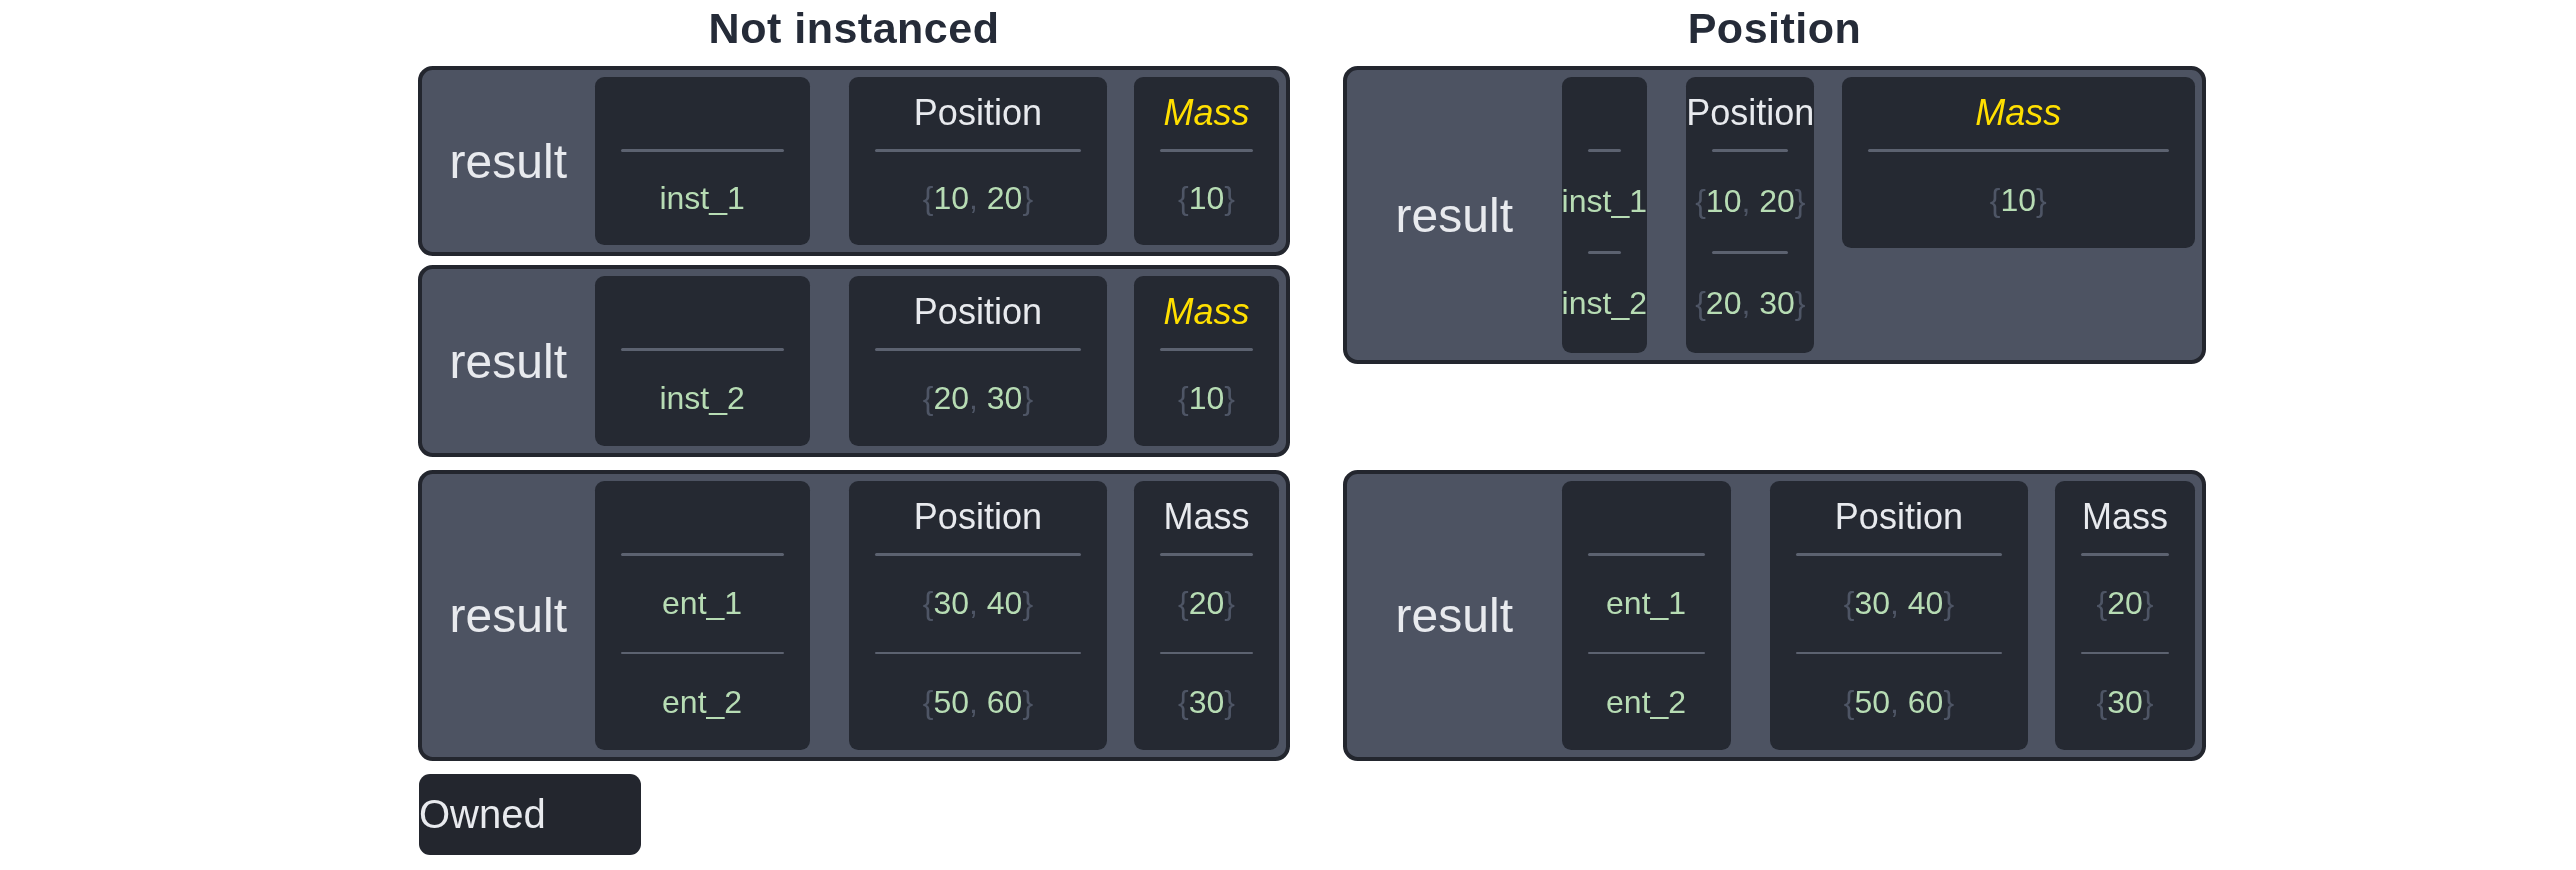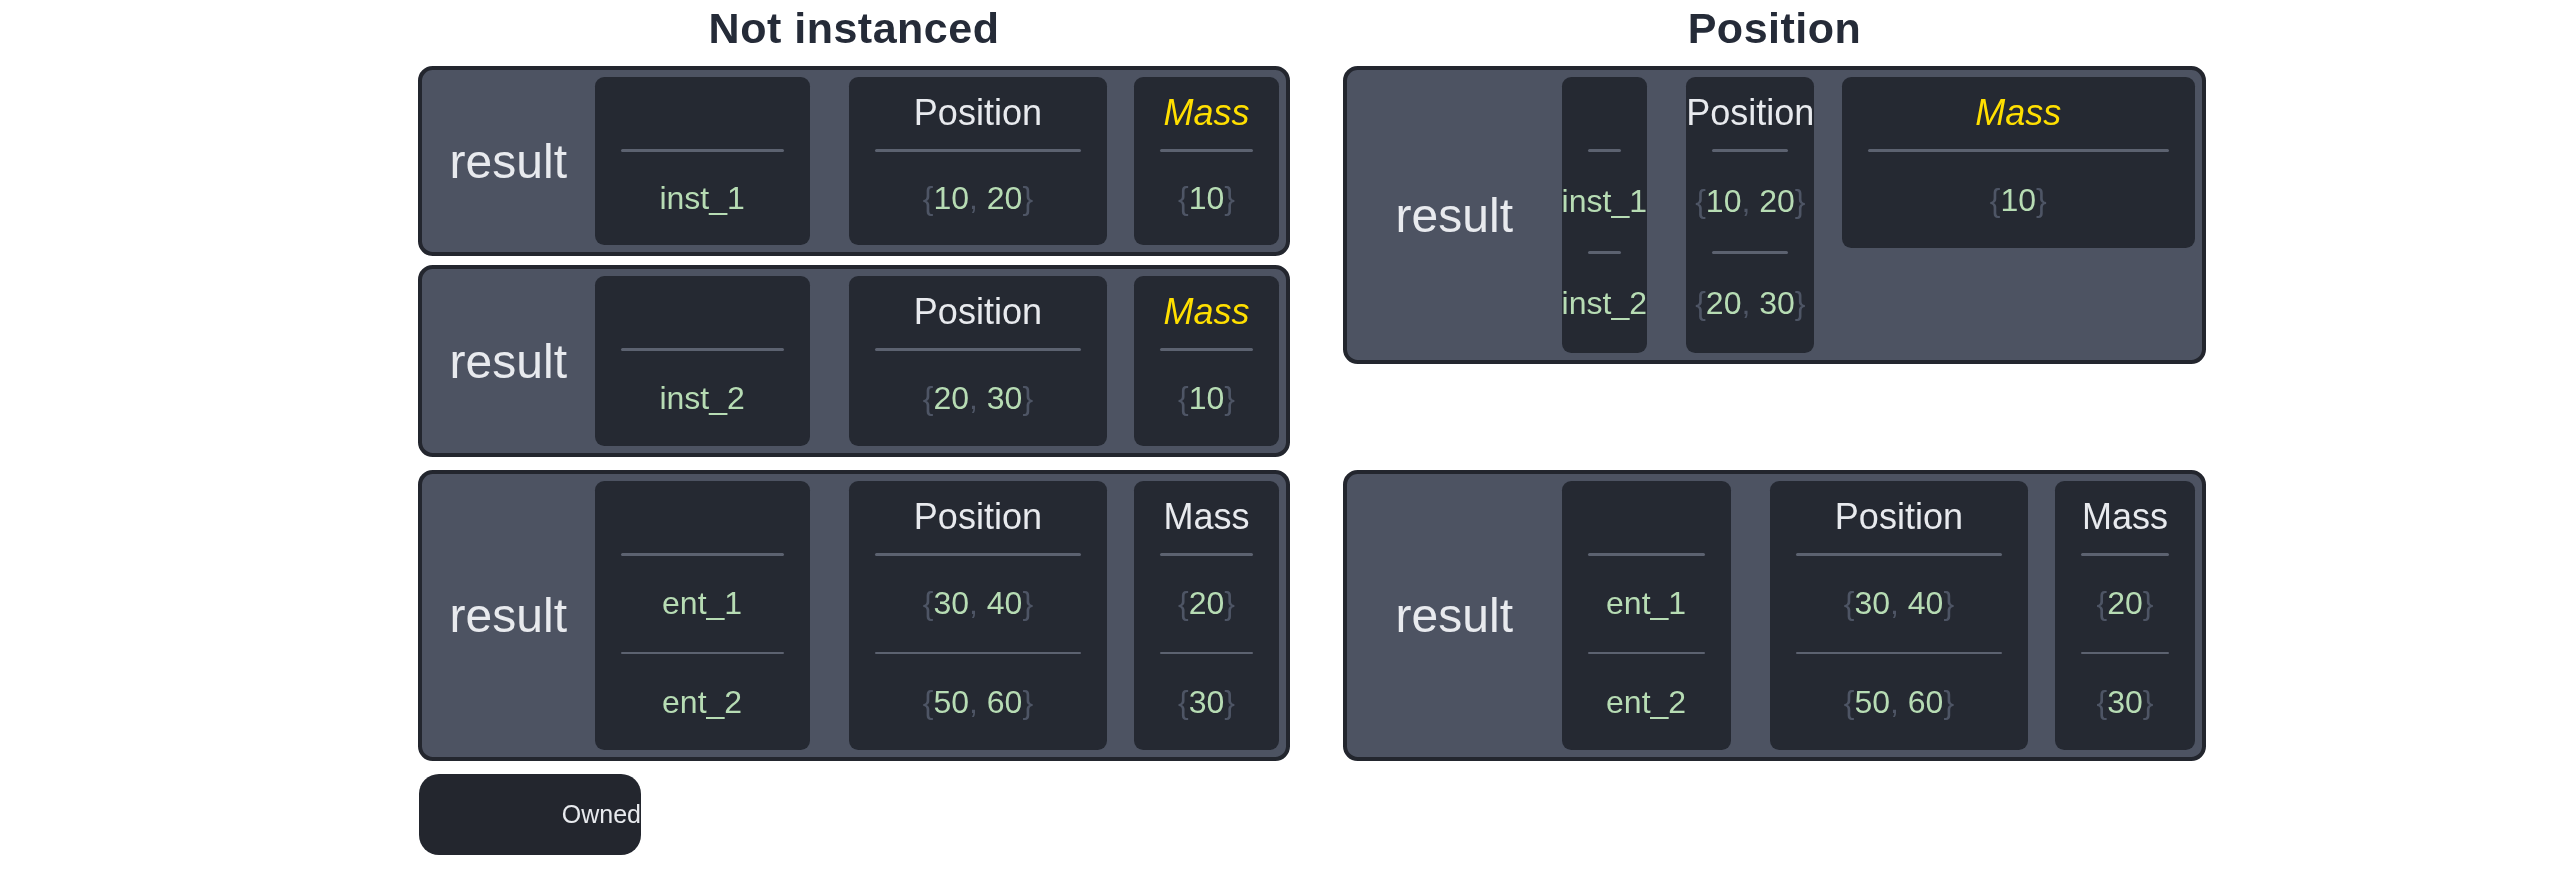--- a/index.html
+++ b/index.html
@@ -42,22 +42,22 @@
   .hdr.shared{color:var(--shared-yellow);font-style:italic;}
 
   .sep{height:2.8px;flex:none;margin:0 26px;background:var(--separator);border-radius:1.8px;}
 
   .row{flex:1;display:flex;align-items:center;justify-content:center;
        font-size:32px;white-space:pre;}
   .row .g{color:var(--value-green);}
   .row .p{color:var(--punct-gray);}
 
   .legend{position:absolute;left:419px;top:774px;display:flex;gap:17.4px;}
-  .chip{height:81px;border-radius:20px;background:var(--legend-bg);
-        display:flex;align-items:center;justify-content:flex-end;font-size:25px;}
+  .chip{height:81px;border-radius:11px;background:var(--legend-bg);
+        display:flex;align-items:center;justify-content:flex-start;font-size:40px;}
   .chip-owned{width:222px;color:var(--text-light);}
   .chip-shared{width:204px;color:var(--shared-yellow);font-style:italic;}
 </style>
 </head>
 <body>
 
 <div class="canvas">
   <div class="title title-left">Not instanced</div>
   <div class="title title-right">Position</div>
 

